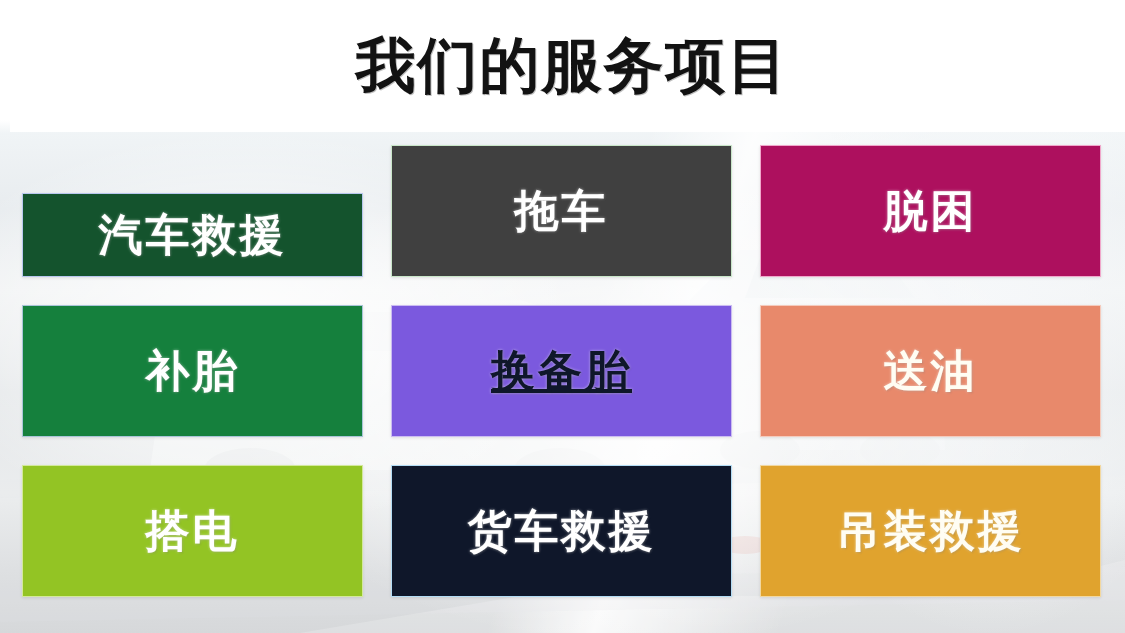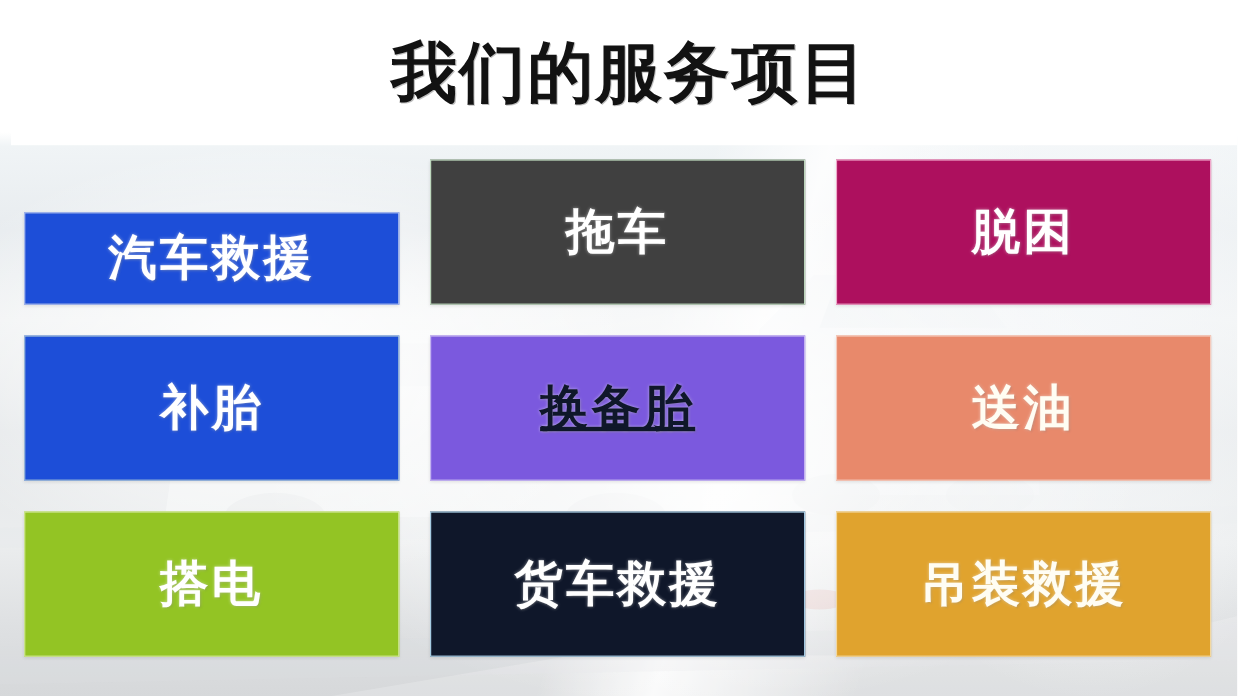--- a/index.html
+++ b/index.html
@@ -137,30 +137,30 @@
 
     <path d="M300 633 L520 596 L980 596 L1125 560 L1125 633 Z" fill="#ffffff" opacity="0.35"></path>
   </svg>
   <div class="backdrop-veil"></div>
 
   <div class="title-bar">
     <div class="title">我们的服务项目</div>
   </div>
 
   <div class="grid">
-      <div class="tile" style="background: #1d4ed8; border-color: rgb(184, 199, 238); margin-top: 48px;">
+      <div class="tile" style="background: #14532d; border-color: rgb(184, 199, 238); margin-top: 48px;">
         <span class="tile-label" style="color: rgb(255, 255, 255);">汽车救援</span>
       </div>
       <div class="tile" style="background: #404040; border-color: rgb(201, 230, 201);">
         <span class="tile-label" style="color: rgb(255, 255, 255);">拖车</span>
       </div>
       <div class="tile" style="background: rgb(173, 16, 94); border-color: rgb(240, 168, 203);">
         <span class="tile-label" style="color: rgb(255, 255, 255);">脱困</span>
       </div>
-      <div class="tile" style="background: #1d4ed8; border-color: rgb(169, 197, 216);">
+      <div class="tile" style="background: #15803d; border-color: rgb(169, 197, 216);">
         <span class="tile-label" style="color: rgb(255, 255, 255);">补胎</span>
       </div>
       <div class="tile" style="background: rgb(123, 89, 222); border-color: rgb(203, 188, 242);">
         <span class="tile-label" style="color: #0f172a; text-decoration: underline;">换备胎</span>
       </div>
       <div class="tile" style="background: rgb(232, 137, 107); border-color: rgb(245, 203, 189);">
         <span class="tile-label" style="color: rgb(255, 253, 243); text-align: right;">送油</span>
       </div>
       <div class="tile" style="background: rgb(147, 196, 36); border-color: rgb(211, 233, 155);">
         <span class="tile-label" style="color: rgb(255, 255, 255);">搭电</span>

